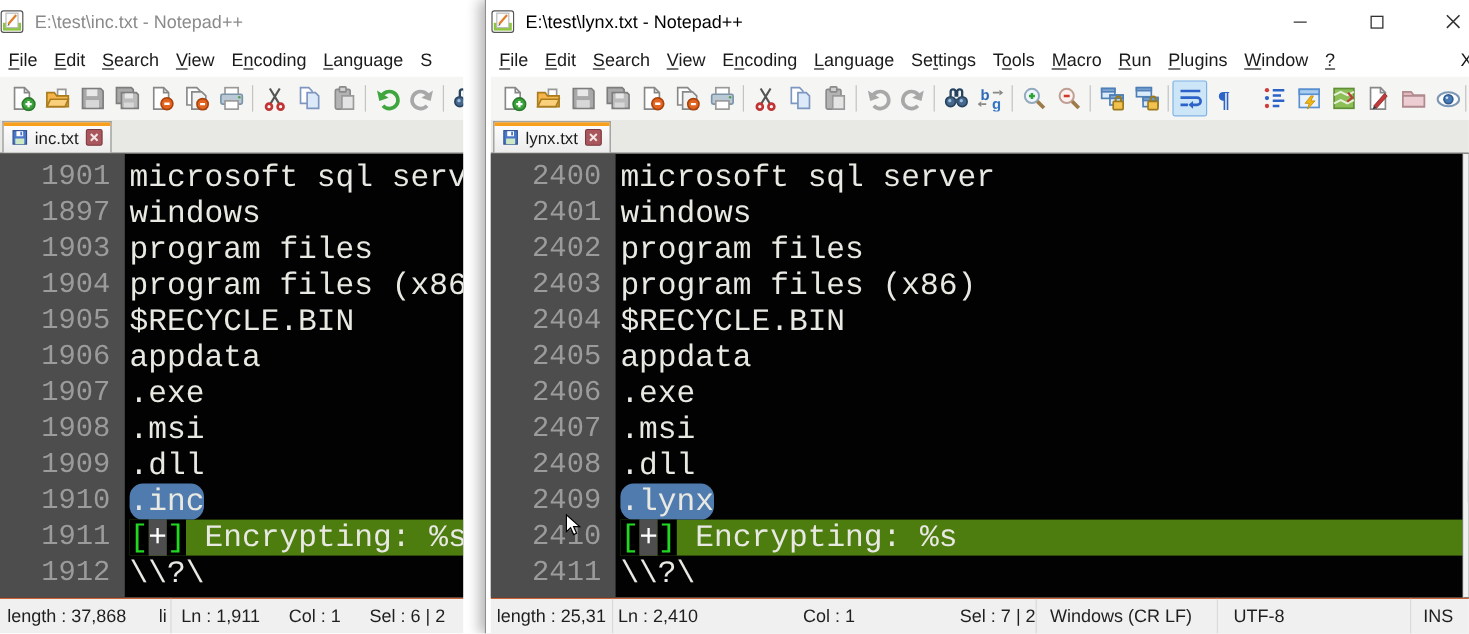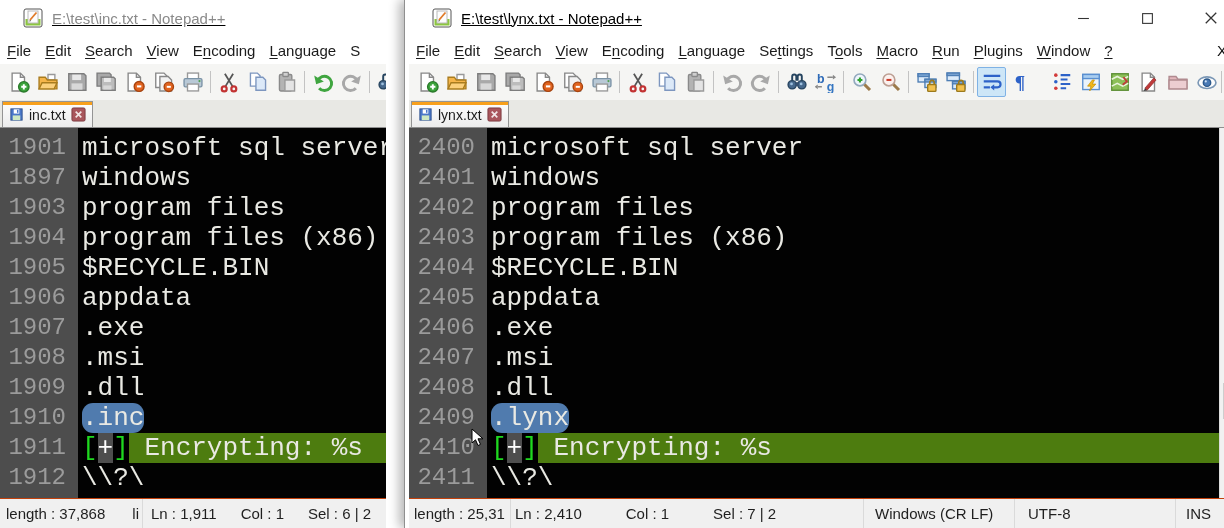--- a/index.html
+++ b/index.html
@@ -2,21 +2,21 @@
 <html><head>
 <meta charset="utf-8">
 <style>
   html,body{margin:0;padding:0;}
   .screen{position:relative;width:1224px;height:528px;overflow:hidden;background:#fff;
     font-family:"Liberation Sans",sans-serif;-webkit-font-smoothing:antialiased;}
   .window{position:absolute;top:0;height:528px;background:#fff;display:flex;flex-direction:column;box-sizing:border-box;}
   .win-left{left:0;width:386px;}
   .win-right{left:404px;width:839px;border-left:1px solid #8f8f8f;box-shadow:-5px 0 10px rgba(0,0,0,.28);padding-left:4px;z-index:2;}
   
-  .titlebar{height:36px;display:flex;align-items:center;gap:9px;padding-left:23px;background:#fff;flex:0 0 auto;text-decoration:underline;}
+  .titlebar{height:36px;display:flex;align-items:center;gap:9px;padding-left:0;background:#fff;flex:0 0 auto;}
   .titlebar .app-icon{width:20px;height:20px;display:inline-flex;}
   .titlebar .title{font-size:15px;color:#000;white-space:nowrap;}
   .titlebar .title.inactive{color:#8a8a8a;}
   .win-controls{margin-left:auto;display:flex;height:36px;}
   .wc{width:64px;height:36px;display:flex;align-items:center;justify-content:center;}
   
   .menubar{height:28px;display:flex;align-items:center;background:#fff;font-size:15px;color:#1b1b1b;white-space:nowrap;overflow:hidden;flex:0 0 auto;}
   .menu-item{padding:0 7px;}
   .menu-item u{text-underline-offset:2px;}
   .menu-close-x{margin-left:auto;padding-right:16px;font-size:15px;color:#111;}
@@ -33,21 +33,21 @@
   .tab{position:relative;margin-top:1px;display:flex;align-items:center;gap:5px;padding:0 6px;
     background:linear-gradient(#fefefe,#ececec);border:1px solid #949494;border-bottom:none;font-size:14px;color:#1c1c1c;}
   .tab::before{content:"";position:absolute;top:0;left:0;right:0;height:3px;background:#f8a01c;}
   .tab-save-icon{width:15px;height:15px;display:inline-flex;}
   .tab-save-icon svg{width:15px;height:15px;}
   .tab-close{width:15px;height:15px;display:inline-flex;}
   .tab-close svg{width:15px;height:15px;}
   
   .editor{flex:1 1 auto;display:flex;background:#020202;position:relative;overflow:hidden;
     font-family:"Liberation Mono",monospace;font-size:26px;line-height:30px;}
-  .gutter{width:78px;flex:0 0 auto;background:#4d4d4d;color:#9b9b9b;text-align:right;box-sizing:border-box;
+  .gutter{width:104px;flex:0 0 auto;background:#4d4d4d;color:#9b9b9b;text-align:right;box-sizing:border-box;
     padding:5px 12px 0 0;font-size:24px;}
   .lnum{height:30px;}
   .code{flex:1 1 auto;color:#e9e9e3;padding-top:5px;padding-left:4px;white-space:pre;overflow:hidden;}
   .win-right .code{margin-right:24px;}
   .cline{height:30px;}
   .cline.cur{background:#4d7c0f;}
   .selbg{background:#507bae;border-radius:11px;}
   .seg-bracket{color:#1fd81f;background:#000;}
   .seg-plus{color:#fff;background:#4e4e4e;}
   
@@ -59,21 +59,21 @@
   
   .mouse-pointer{position:absolute;left:66px;top:428px;z-index:6;pointer-events:none;}
   
   .statusbar{height:30px;flex:0 0 auto;background:#f0f0f0;border-top:1px solid #c2410c;display:flex;align-items:center;
     font-size:15px;color:#1f1f1f;white-space:nowrap;box-sizing:border-box;}
   .sb-div{width:1px;height:100%;background:#dadada;flex:0 0 auto;}
   .sb-sec{display:flex;align-items:center;height:100%;box-sizing:border-box;overflow:hidden;flex:0 0 auto;}
   .sb-len-l{width:142px;justify-content:space-between;padding:0 3px 0 6px;}
   .sb-pos-l{padding-left:8px;gap:24px;}
   .sb-len-r{width:101px;padding-left:5px;}
-  .sb-pos-r{width:352px;padding-left:4px;gap:44px;}
+  .sb-pos-r{width:352px;padding-left:4px;gap:31px;justify-content:space-between;}
   .sb-eol{width:150px;padding-left:11px;}
   .sb-enc{width:160px;padding-left:13px;}
   .sb-ins{width:46px;padding-left:10px;}
   .sb-grip{margin-left:auto;width:22px;height:100%;display:flex;align-items:flex-end;justify-content:flex-end;}
 </style>
 </head>
 <body>
 
 <div class="screen">
 

